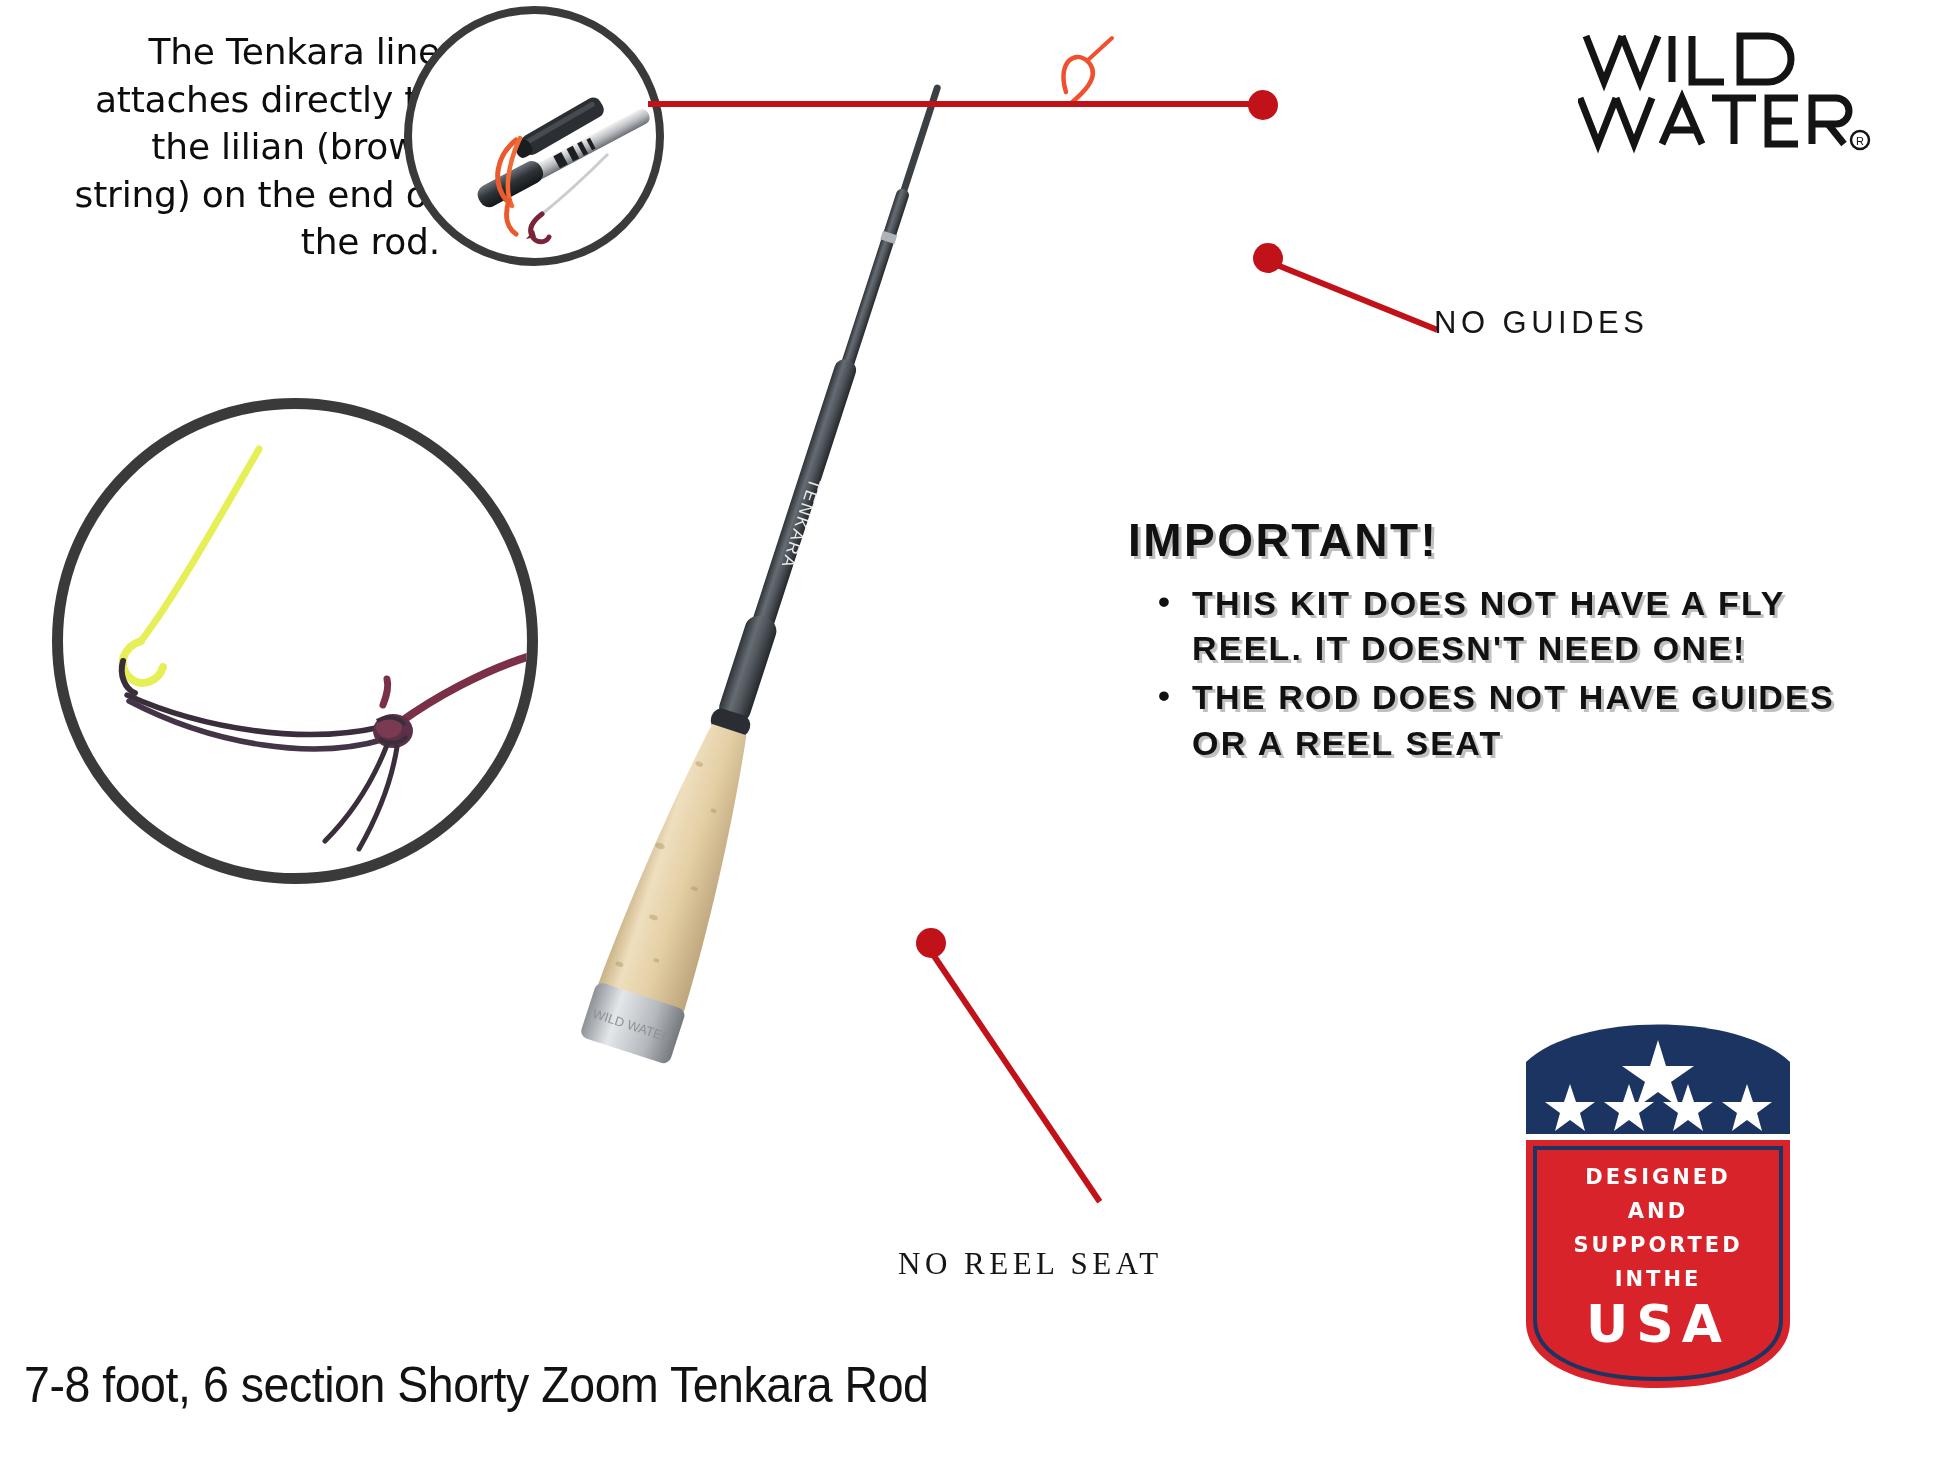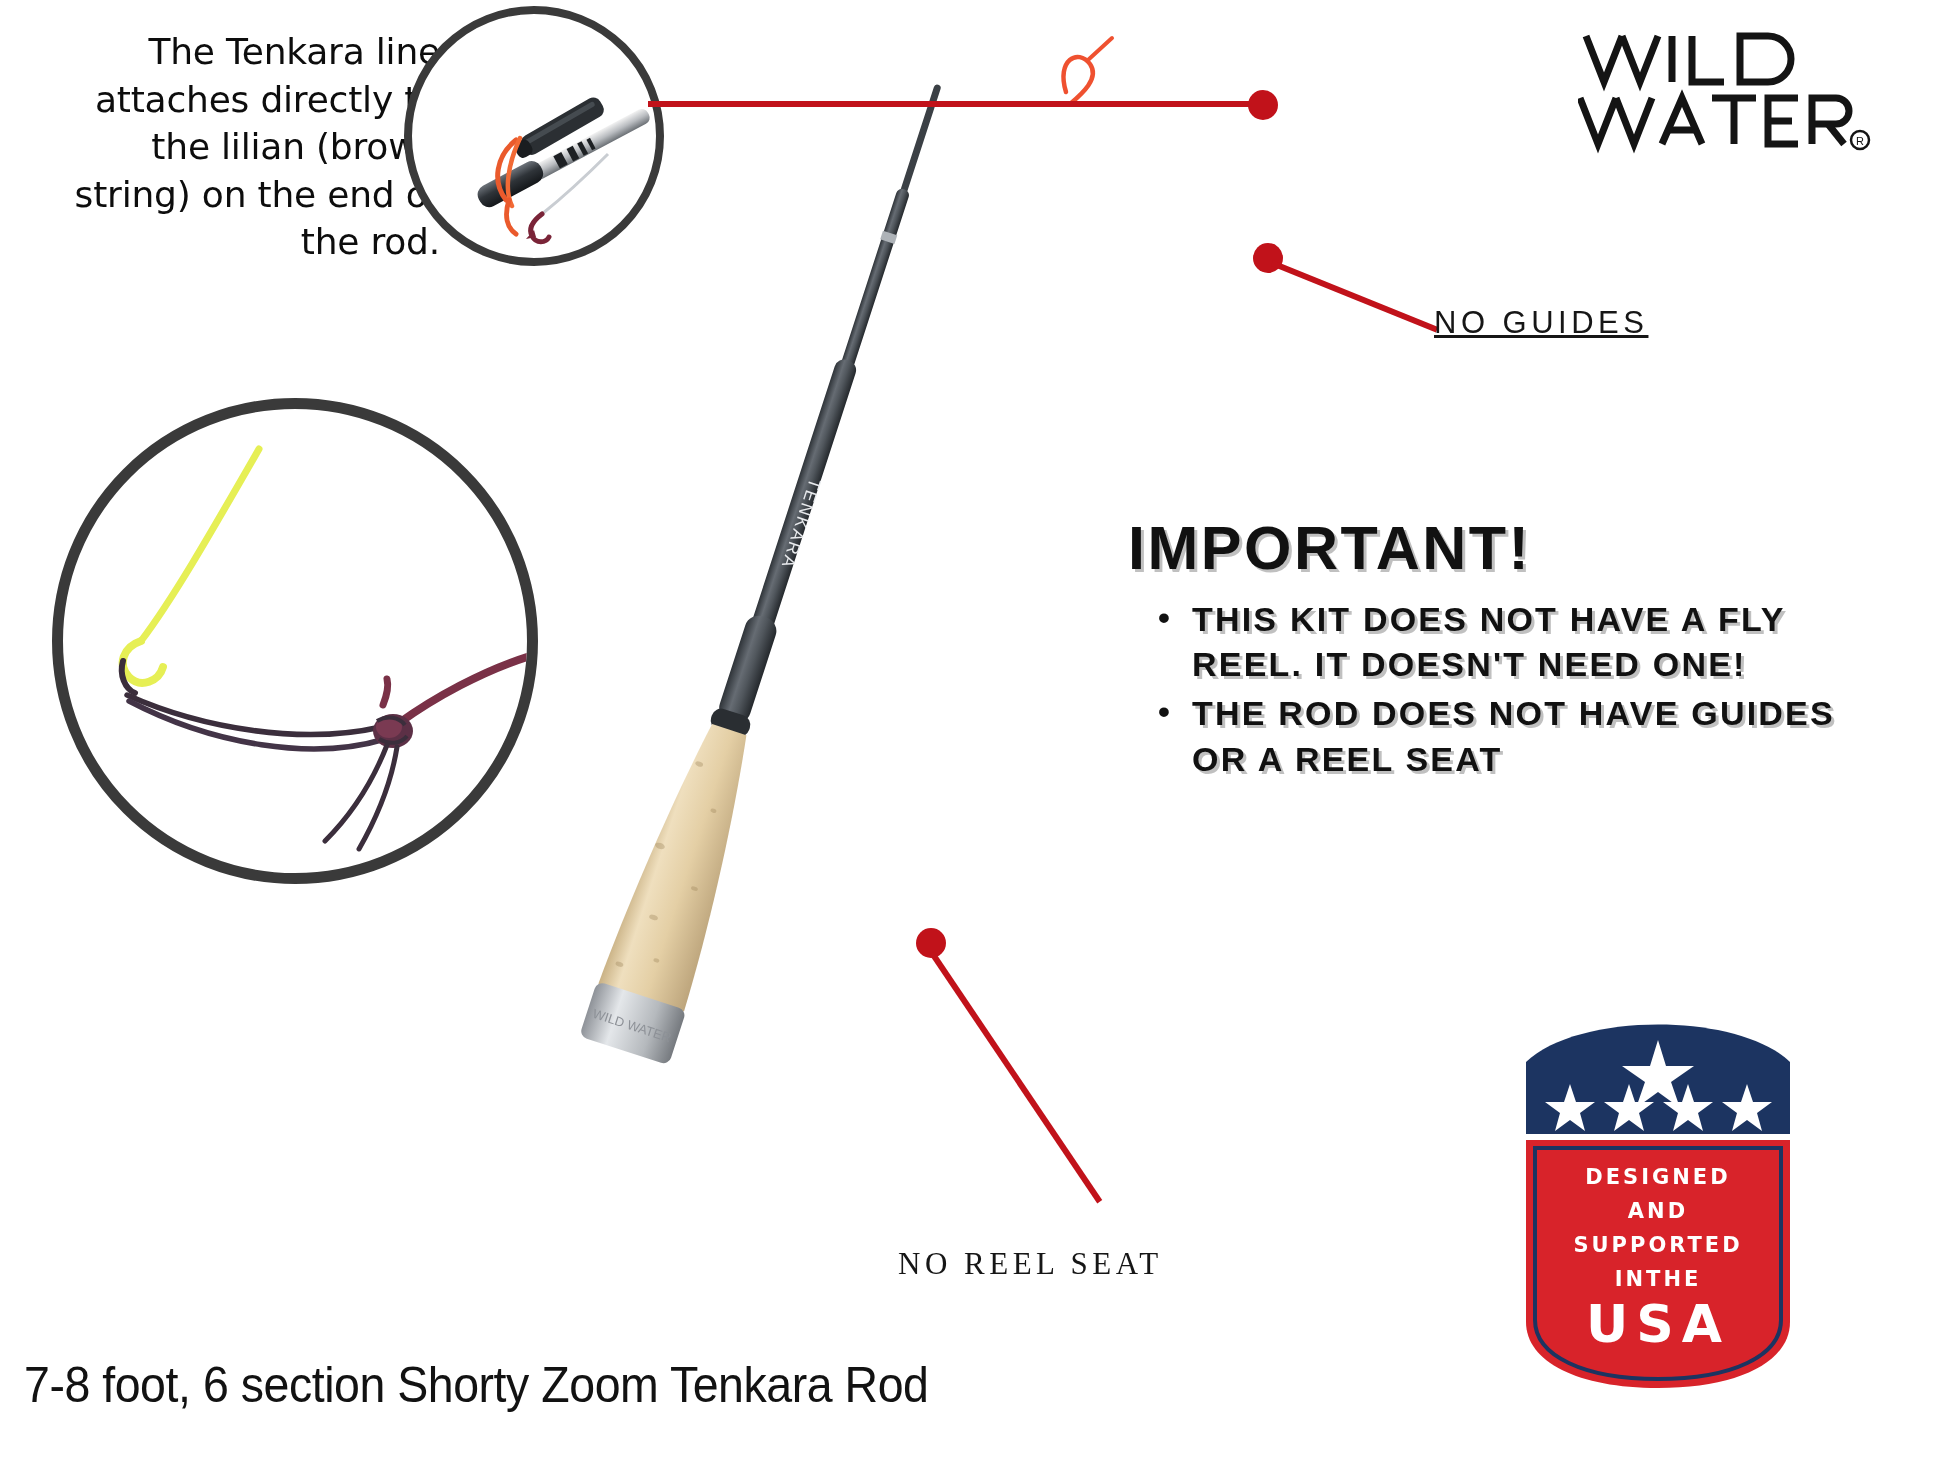--- a/index.html
+++ b/index.html
@@ -62,32 +62,32 @@
   }
 
   
   .callout-label {
     font-family: "Liberation Sans", sans-serif;
     font-size: 31px;
     letter-spacing: 4.5px;
     color: #161616;
     white-space: nowrap;
   }
-  #label-no-guides { left: 1434px; top: 305px; text-decoration: underline; }
+  #label-no-guides { left: 1434px; top: 305px; }
   #label-no-reel-seat { left: 898px; top: 1246px; font-family: Liberation Serif, serif; }
 
   
   #important-block {
     left: 1128px;
     top: 513px;
     width: 800px;
   }
   #important-title {
     font-family: "Liberation Sans", sans-serif;
-    font-size: 61px;
+    font-size: 46px;
     font-weight: bold;
     letter-spacing: 2.5px;
     color: #111;
     text-shadow: 3px 3px 0 rgba(140,140,140,0.55);
   }
   #important-list {
     list-style: none;
     margin-top: 14px;
     padding-left: 30px;
   }

